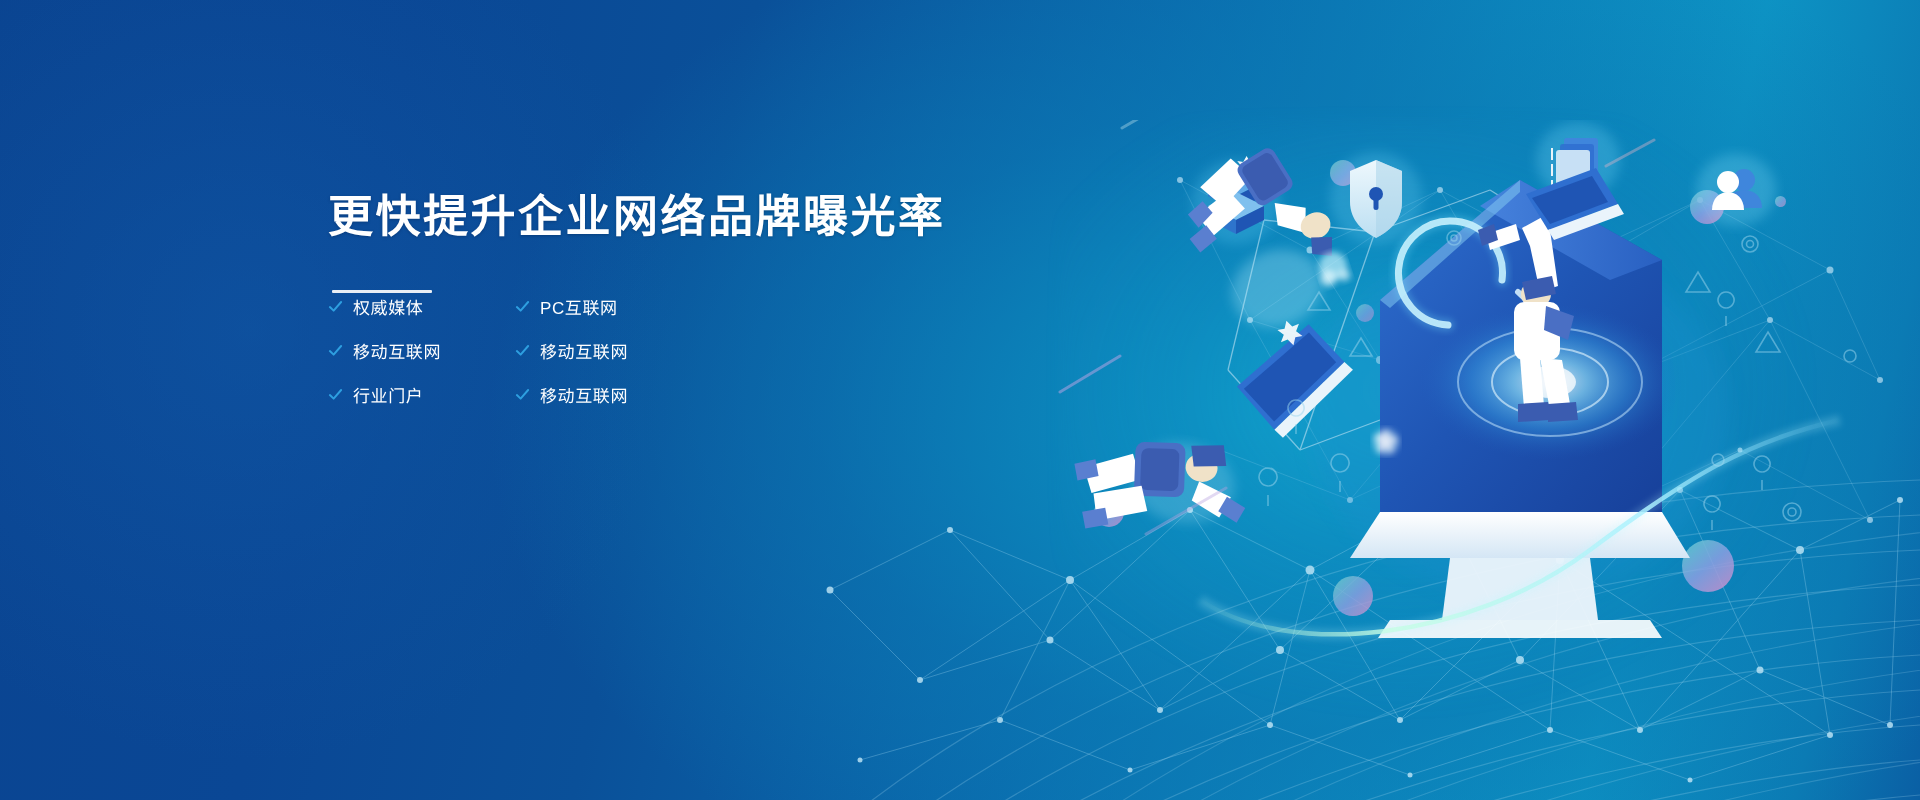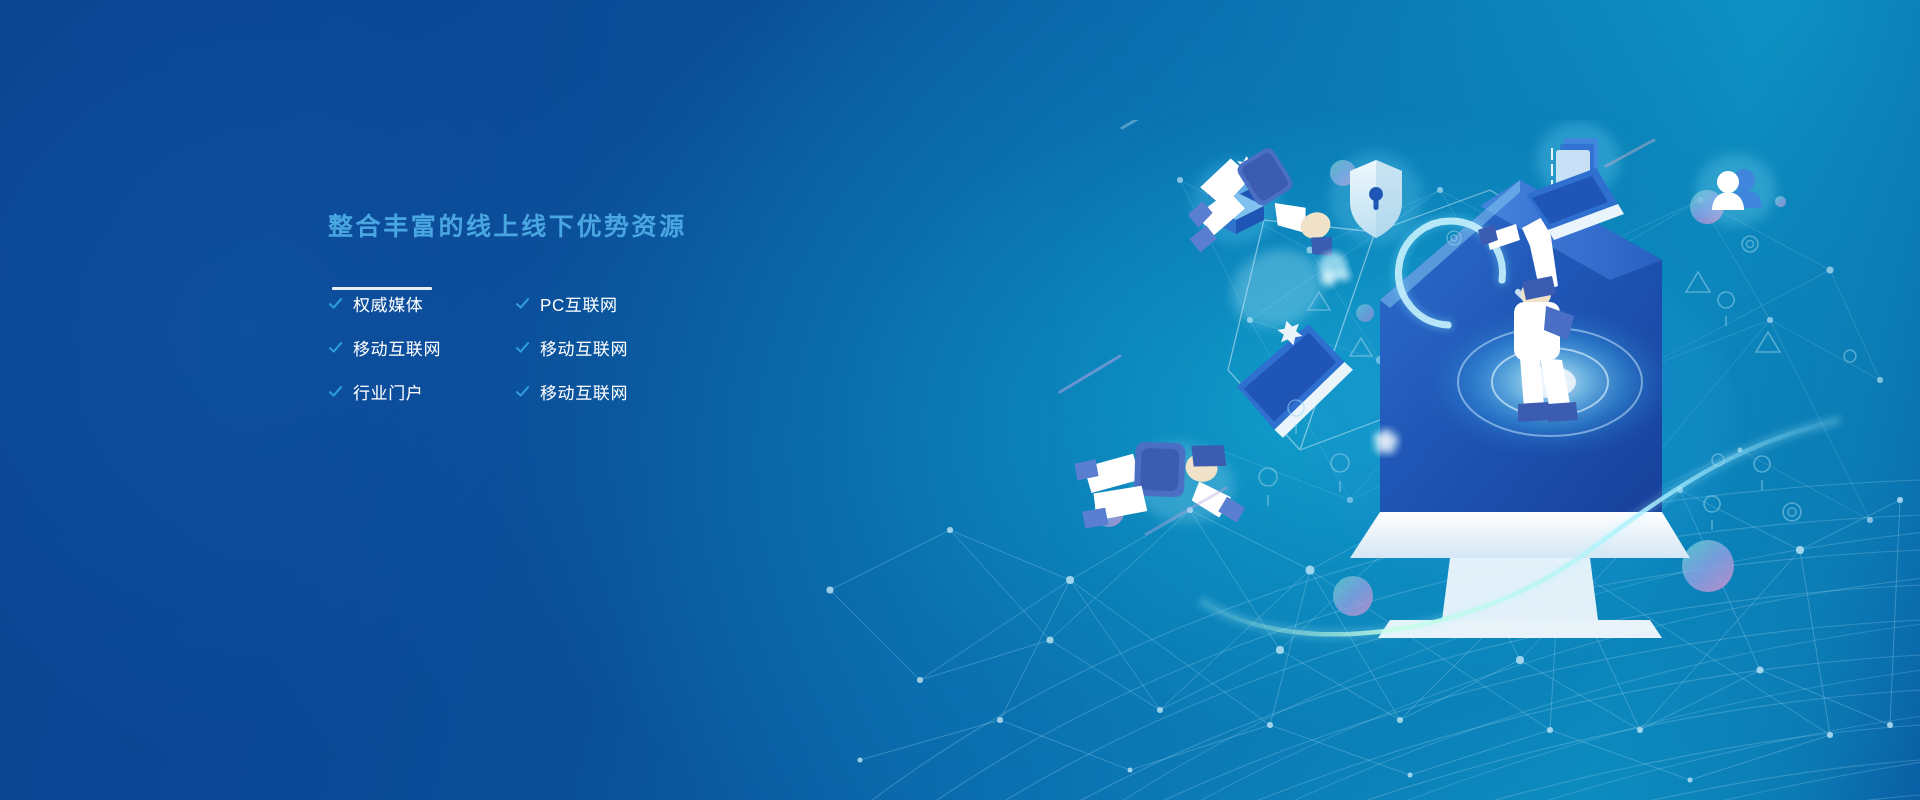--- a/index.html
+++ b/index.html
@@ -429,22 +429,22 @@
 
     <g opacity="0.8">
       <path d="M10,272 L70,236" stroke="#c9a8e8" stroke-width="3" stroke-linecap="round" opacity="0.6"></path>
       <path d="M72,8 L148,-36" stroke="#a9d8e8" stroke-width="3" stroke-linecap="round" opacity="0.55"></path>
       <path d="M96,414 L176,368" stroke="#b8a2e0" stroke-width="3" stroke-linecap="round" opacity="0.5"></path>
       <path d="M556,46 L604,20" stroke="#e7b4c8" stroke-width="3" stroke-linecap="round" opacity="0.5"></path>
     </g>
   </svg>
 
   <div class="content">
-
-    <p class="subhead">整合丰富的线上线下优势资源</p>
+    <h1 class="headline">更快提升企业网络品牌曝光率</h1>
+
 
     <div class="divider"></div>
 
     <div class="features">
 
       <div class="feature">
         <svg class="check" viewBox="0 0 16 16">
           <path d="M2,8.6 L6,12.4 L14,3.2" fill="none" stroke="#2e9fe0" stroke-width="2.1" stroke-linecap="round" stroke-linejoin="round"></path>
         </svg>
         <span class="feature-label">权威媒体</span>

